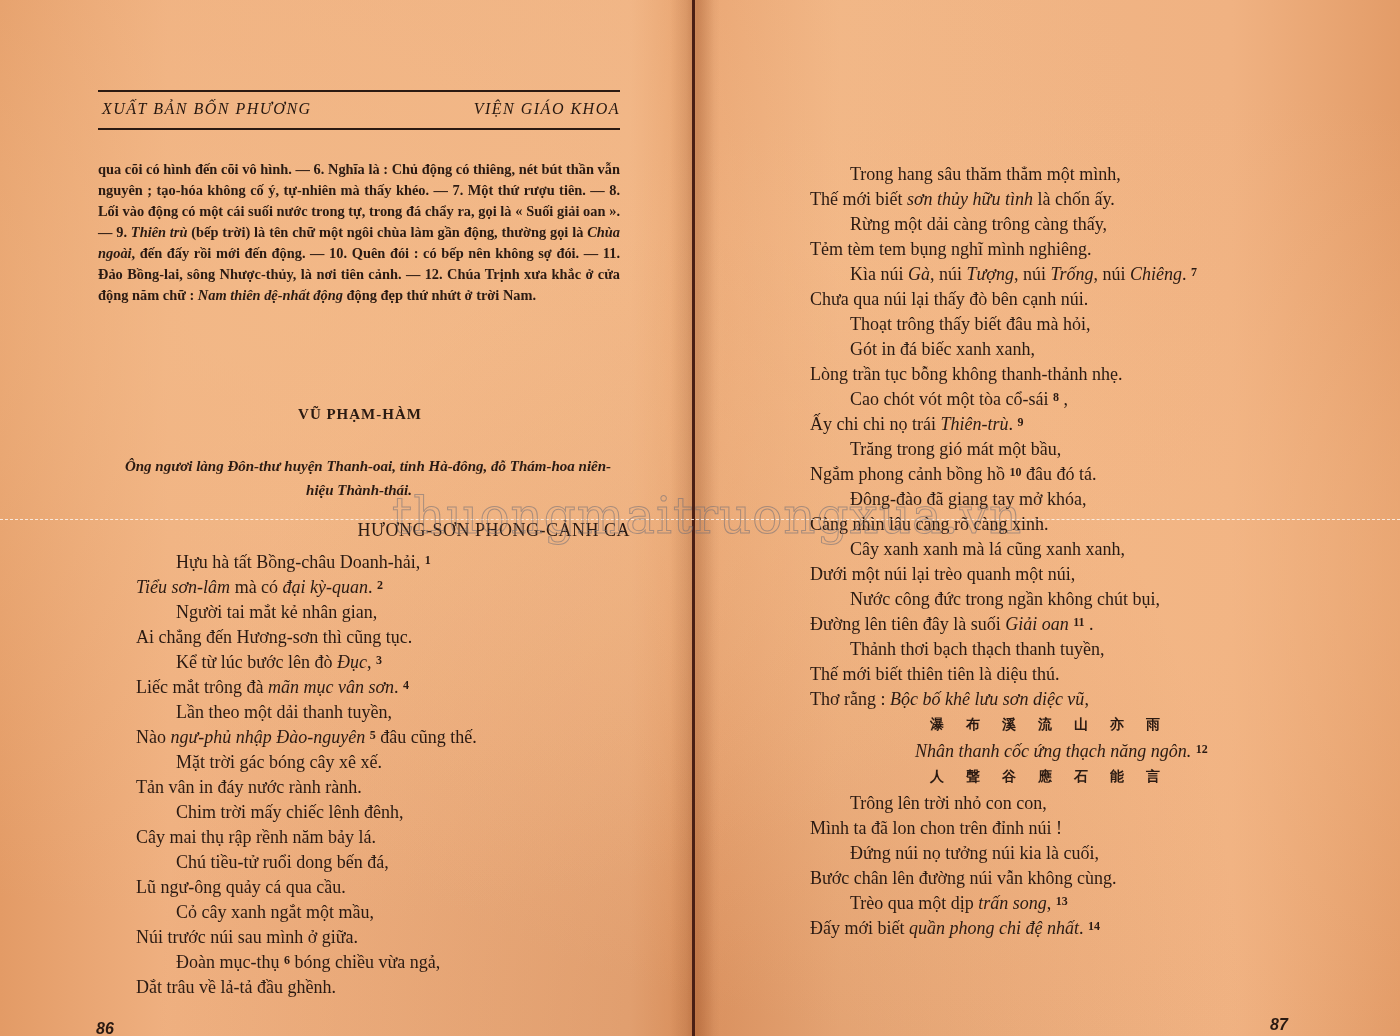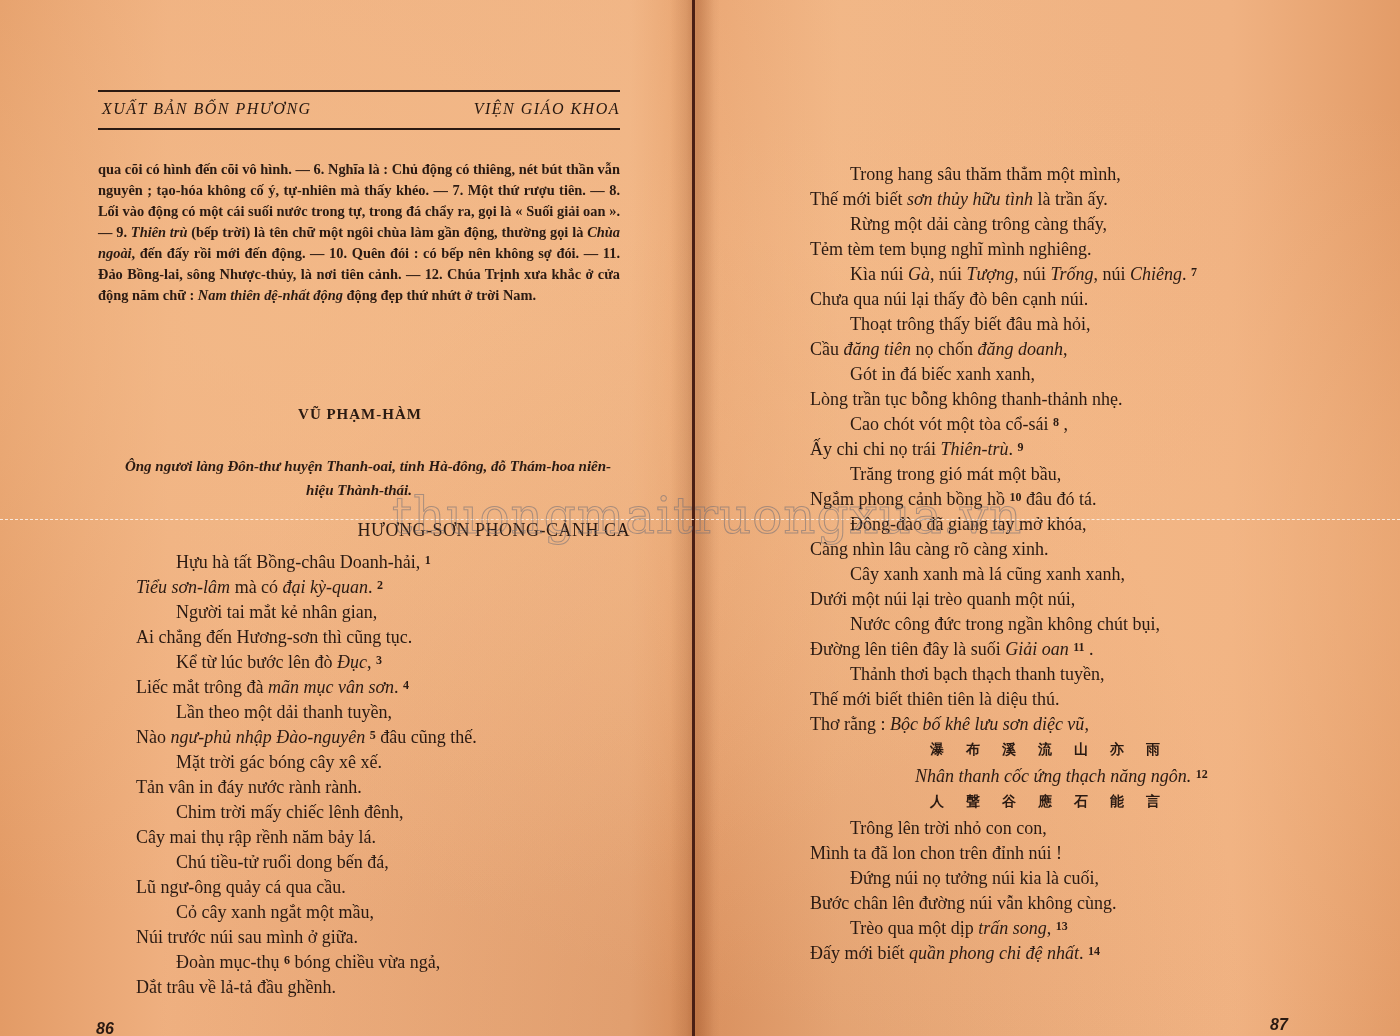--- a/index.html
+++ b/index.html
@@ -141,27 +141,26 @@
       <span class="ln"><span>Dắt trâu về lả-tả đầu ghềnh.</span></span>
     </div>
 
   <div class="page-num">86</div>
 </div>
 
 <div class="page page-right">
 
   <div class="verse right-verse" id="right-verse">
       <span class="ln ind"><span>Trong hang sâu thăm thẳm một mình,</span></span>
-      <span class="ln"><span>Thế mới biết </span><i>sơn thủy hữu tình</i><span> là trần ấy.</span></span>
+      <span class="ln"><span>Thế mới biết </span><i>sơn thủy hữu tình</i><span> là chốn ấy.</span></span>
       <span class="ln ind"><span>Rừng một dải càng trông càng thấy,</span></span>
       <span class="ln"><span>Tẻm tèm tem bụng nghĩ mình nghiêng.</span></span>
       <span class="ln ind"><span>Kìa núi </span><i>Gà</i><span>, núi </span><i>Tượng</i><span>, núi </span><i>Trống</i><span>, núi </span><i>Chiêng</i><span>. </span><sup>7</sup></span>
       <span class="ln"><span>Chưa qua núi lại thấy đò bên cạnh núi.</span></span>
       <span class="ln ind"><span>Thoạt trông thấy biết đâu mà hỏi,</span></span>
-      <span class="ln"><span>Cầu </span><i>đăng tiên</i><span> nọ chốn </span><i>đăng doanh</i><span>,</span></span>
       <span class="ln ind"><span>Gót in đá biếc xanh xanh,</span></span>
       <span class="ln"><span>Lòng trần tục bỗng không thanh-thảnh nhẹ.</span></span>
       <span class="ln ind"><span>Cao chót vót một tòa cổ-sái </span><sup>8</sup><span> ,</span></span>
       <span class="ln"><span>Ấy chi chi nọ trái </span><i>Thiên-trù</i><span>. </span><sup>9</sup></span>
       <span class="ln ind"><span>Trăng trong gió mát một bầu,</span></span>
       <span class="ln"><span>Ngắm phong cảnh bồng hồ </span><sup>10</sup><span> đâu đó tá.</span></span>
       <span class="ln ind"><span>Đông-đào đã giang tay mở khóa,</span></span>
       <span class="ln"><span>Càng nhìn lâu càng rõ càng xinh.</span></span>
       <span class="ln ind"><span>Cây xanh xanh mà lá cũng xanh xanh,</span></span>
       <span class="ln"><span>Dưới một núi lại trèo quanh một núi,</span></span>

